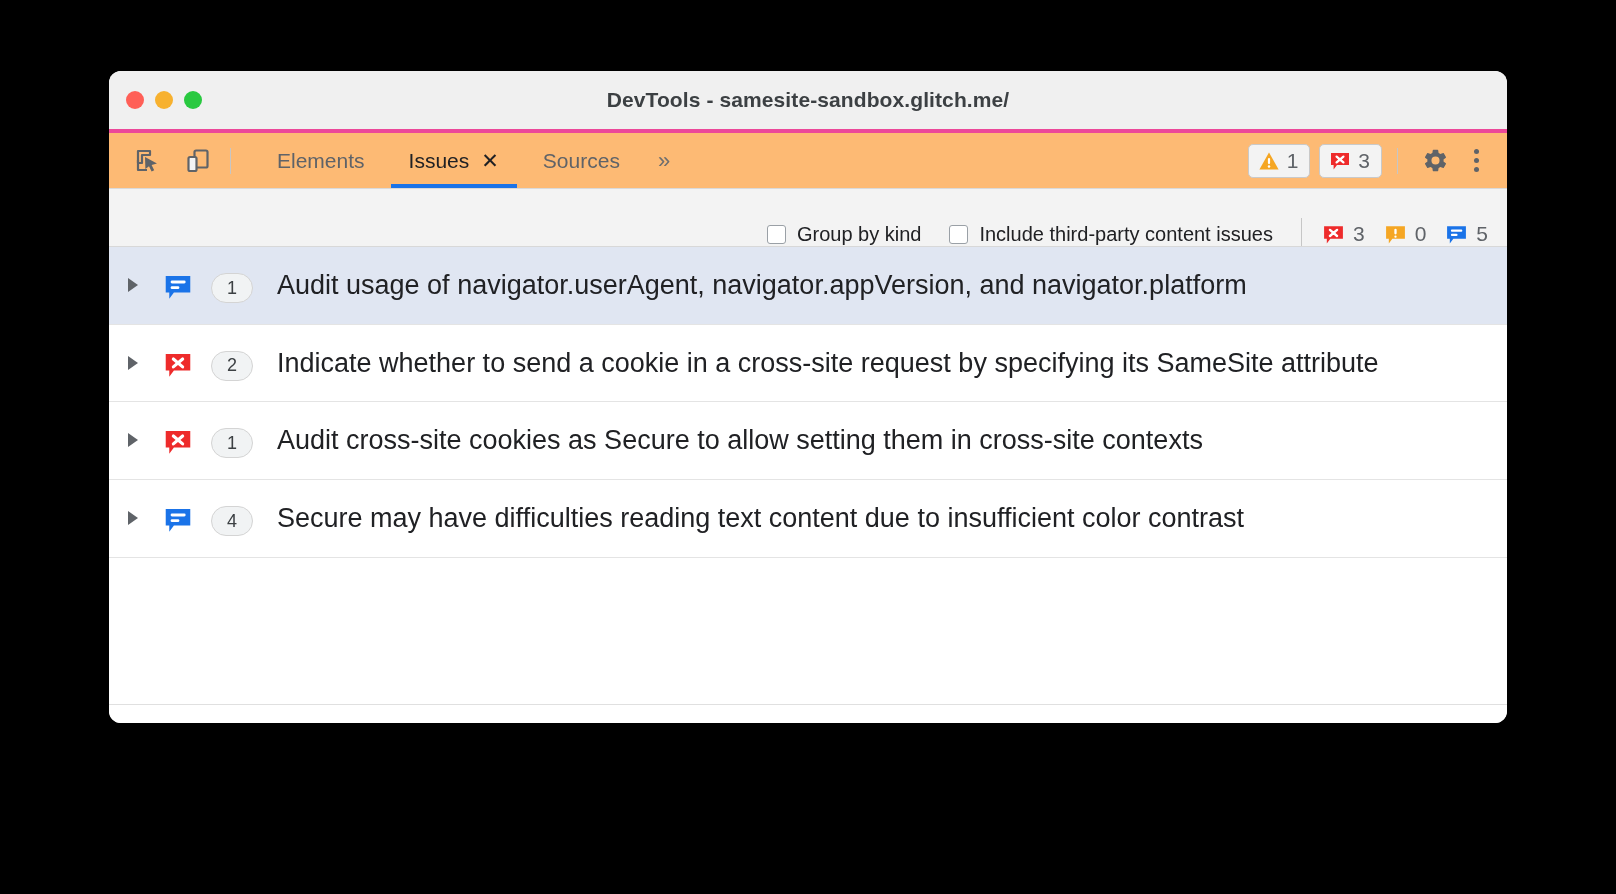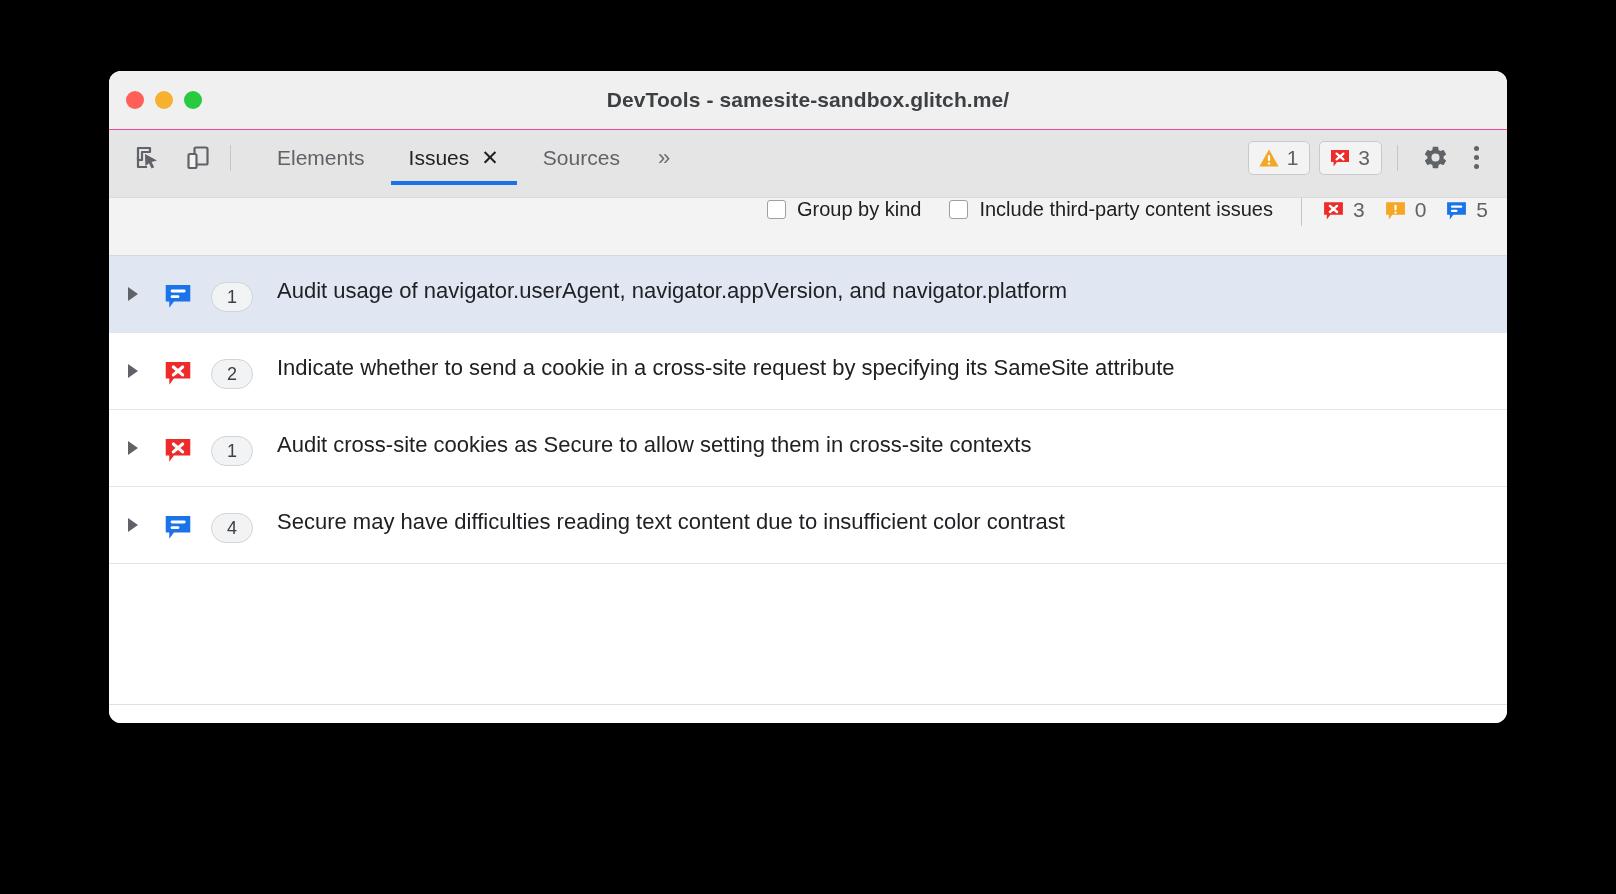--- a/index.html
+++ b/index.html
@@ -28,21 +28,21 @@
     display: flex;
     flex-direction: column;
   }
 
   
   .titlebar {
     position: relative;
     height: 58px;
     flex: 0 0 58px;
     background: #f0f0f0;
-    border-bottom: 1px solid #ec4899;
+    border-bottom: 4px solid #ec4899;
     display: flex;
     align-items: center;
     justify-content: center;
   }
   .traffic {
     position: absolute;
     left: 17px;
     top: 50%;
     transform: translateY(-50%);
     display: flex;
@@ -61,25 +61,25 @@
     font-weight: bold;
     color: #3c4043;
     letter-spacing: 0.1px;
   }
 
   
   .tabbar {
     position: relative;
     height: 55px;
     flex: 0 0 55px;
-    background: #e5e5e5;
+    background: #fdba74;
     border-bottom: 1px solid #dadada;
     display: flex;
     align-items: center;
-    padding: 0 16px 12px 22px;
+    padding: 0 16px 0 22px;
   }
   .tool-icons {
     display: flex;
     align-items: center;
     gap: 16px;
   }
   .tool-btn {
     width: 34px;
     height: 34px;
     display: flex;
@@ -178,21 +178,21 @@
   }
 
   
   .filterbar {
     position: relative;
     height: 57px;
     flex: 0 0 57px;
     background: #f3f3f3;
     border-bottom: 1px solid #d8d8d8;
     display: flex;
-    align-items: flex-start;
+    align-items: flex-end;
     justify-content: flex-end;
     padding-right: 19px;
   }
   .checkopt {
     display: flex;
     align-items: center;
     gap: 11px;
     margin-right: 28px;
   }
   .checkbox {
@@ -281,21 +281,21 @@
     display: flex;
     align-items: center;
     justify-content: center;
     font-size: 18px;
     color: #3c4043;
     box-sizing: border-box;
   }
   .issue-title {
     margin-left: 24px;
     margin-right: 44px;
-    font-size: 22px;
+    font-size: 27px;
     line-height: 1.36;
     color: #202124;
     max-width: 1160px;
   }
 
   
   .bottom-strip {
     flex: 0 0 18px;
     background: #ffffff;
     border-top: 1px solid #e0e0e0;

